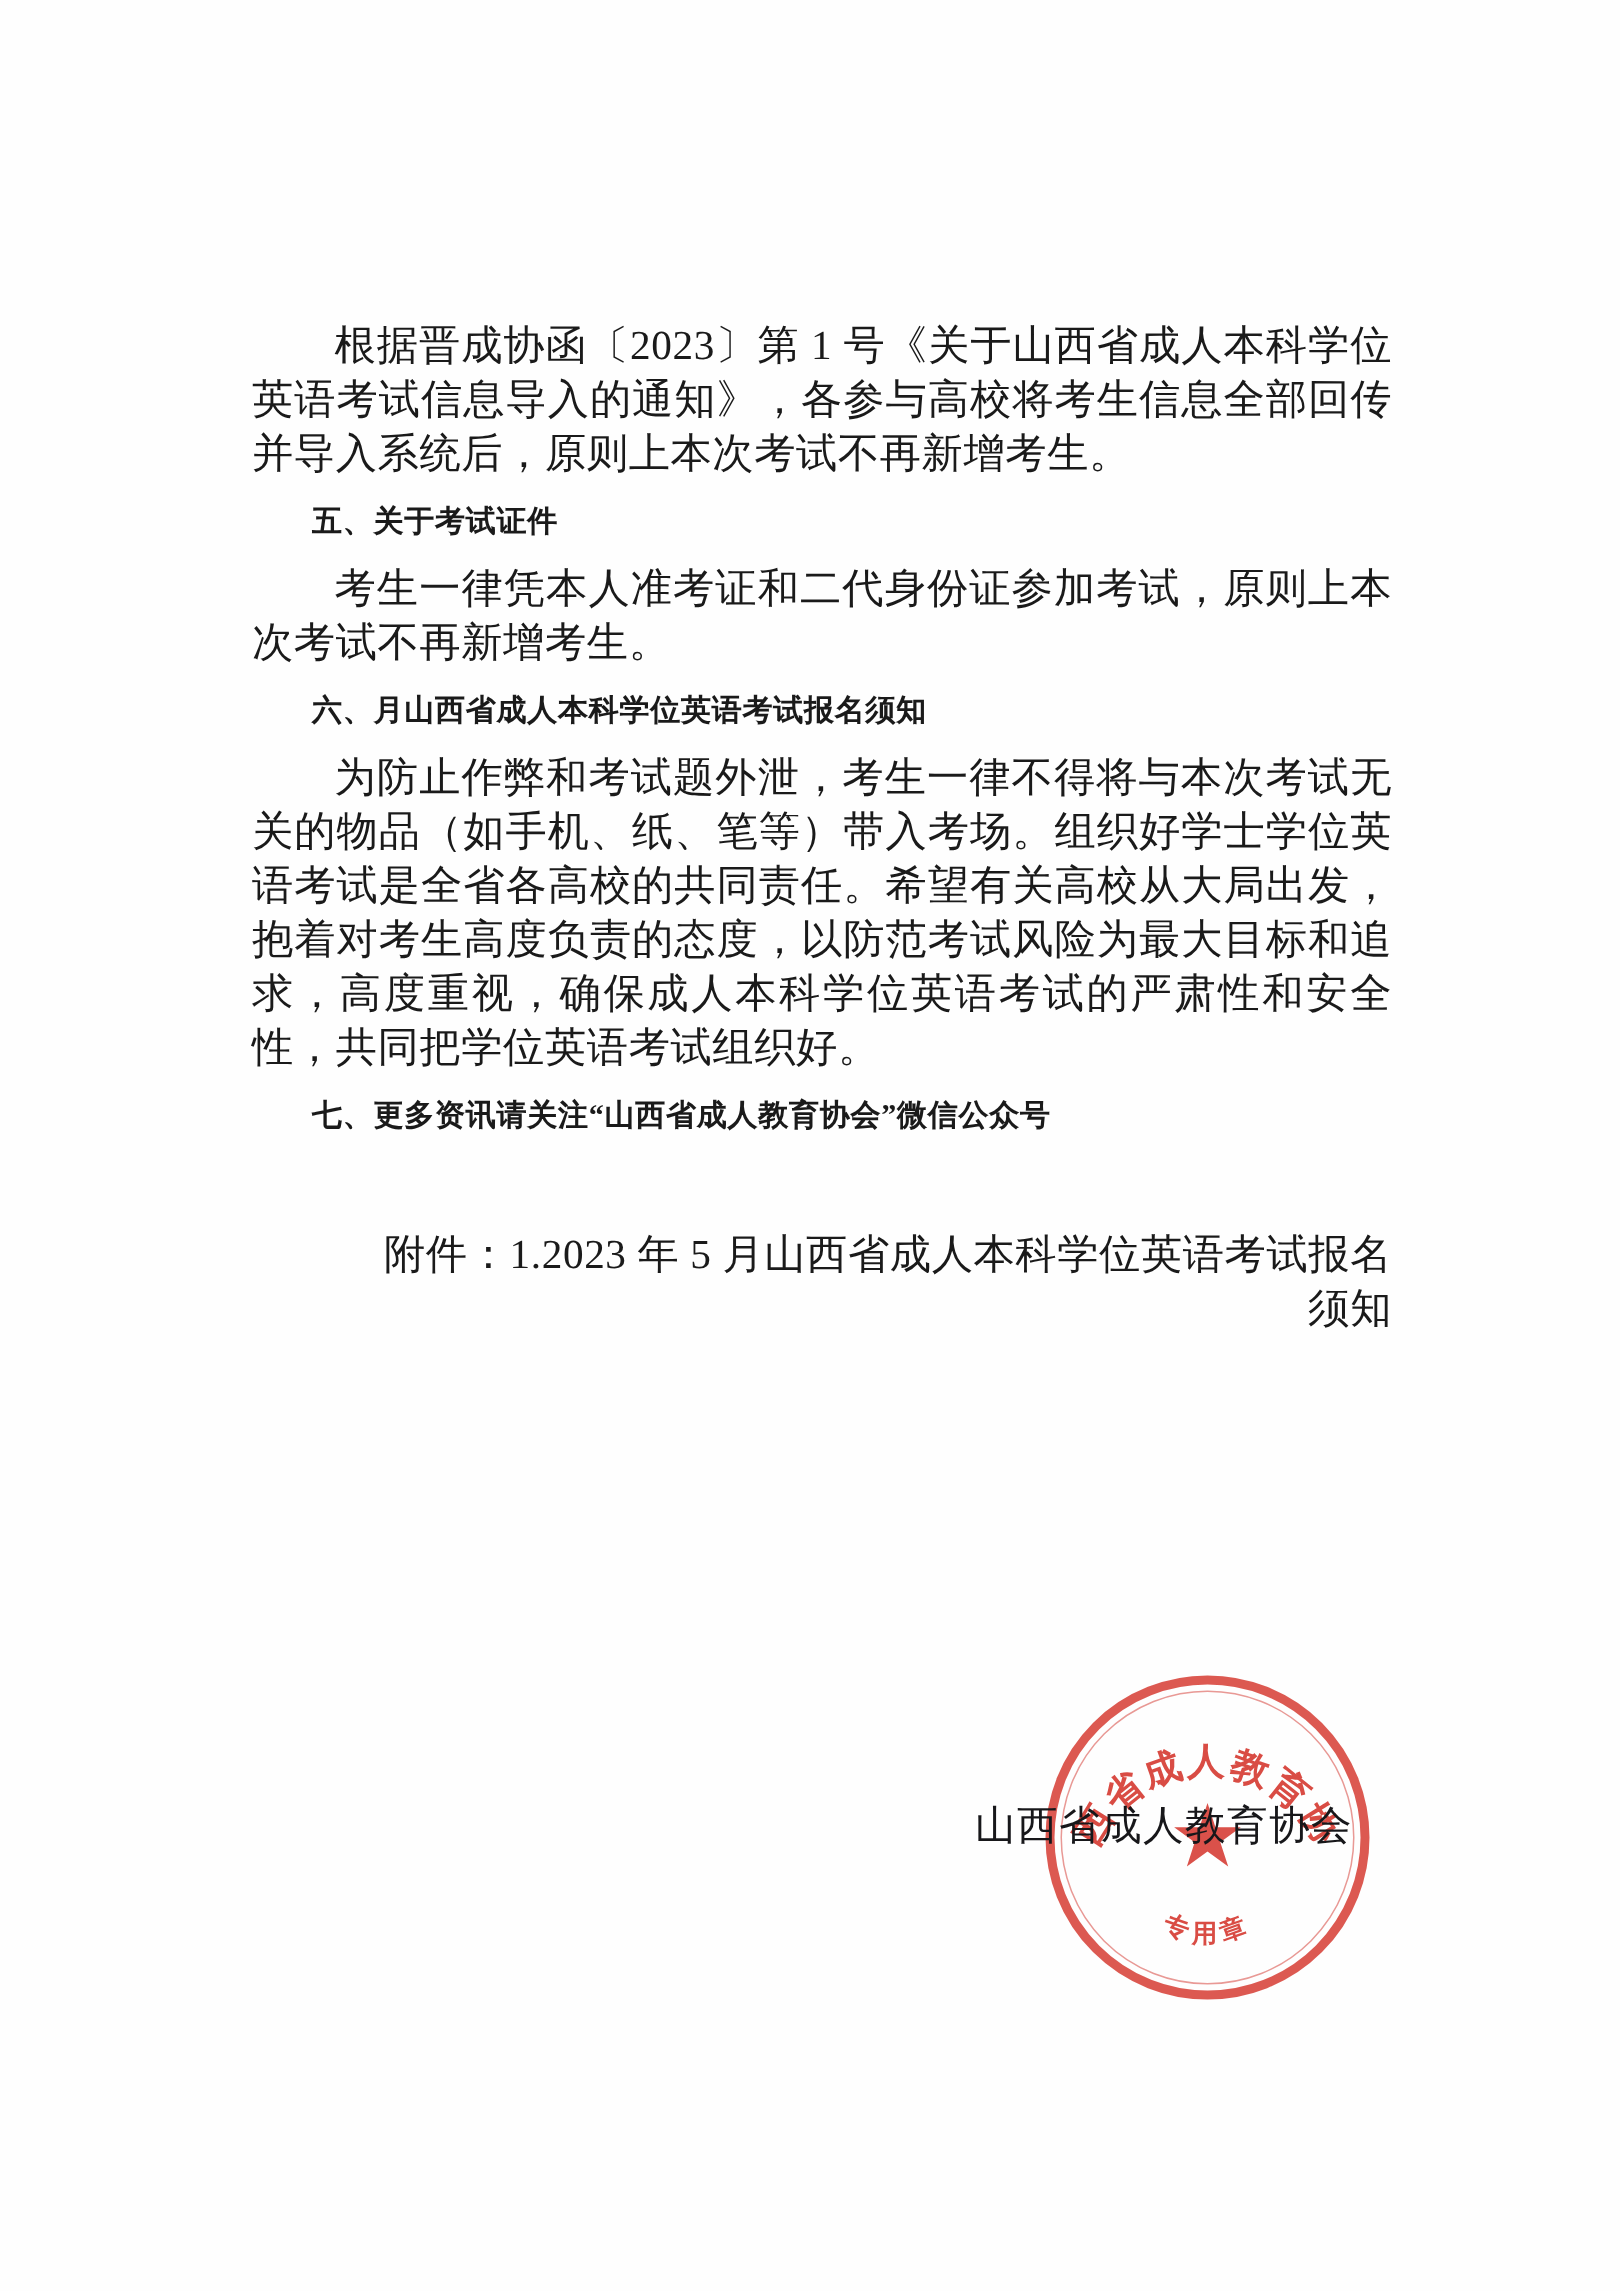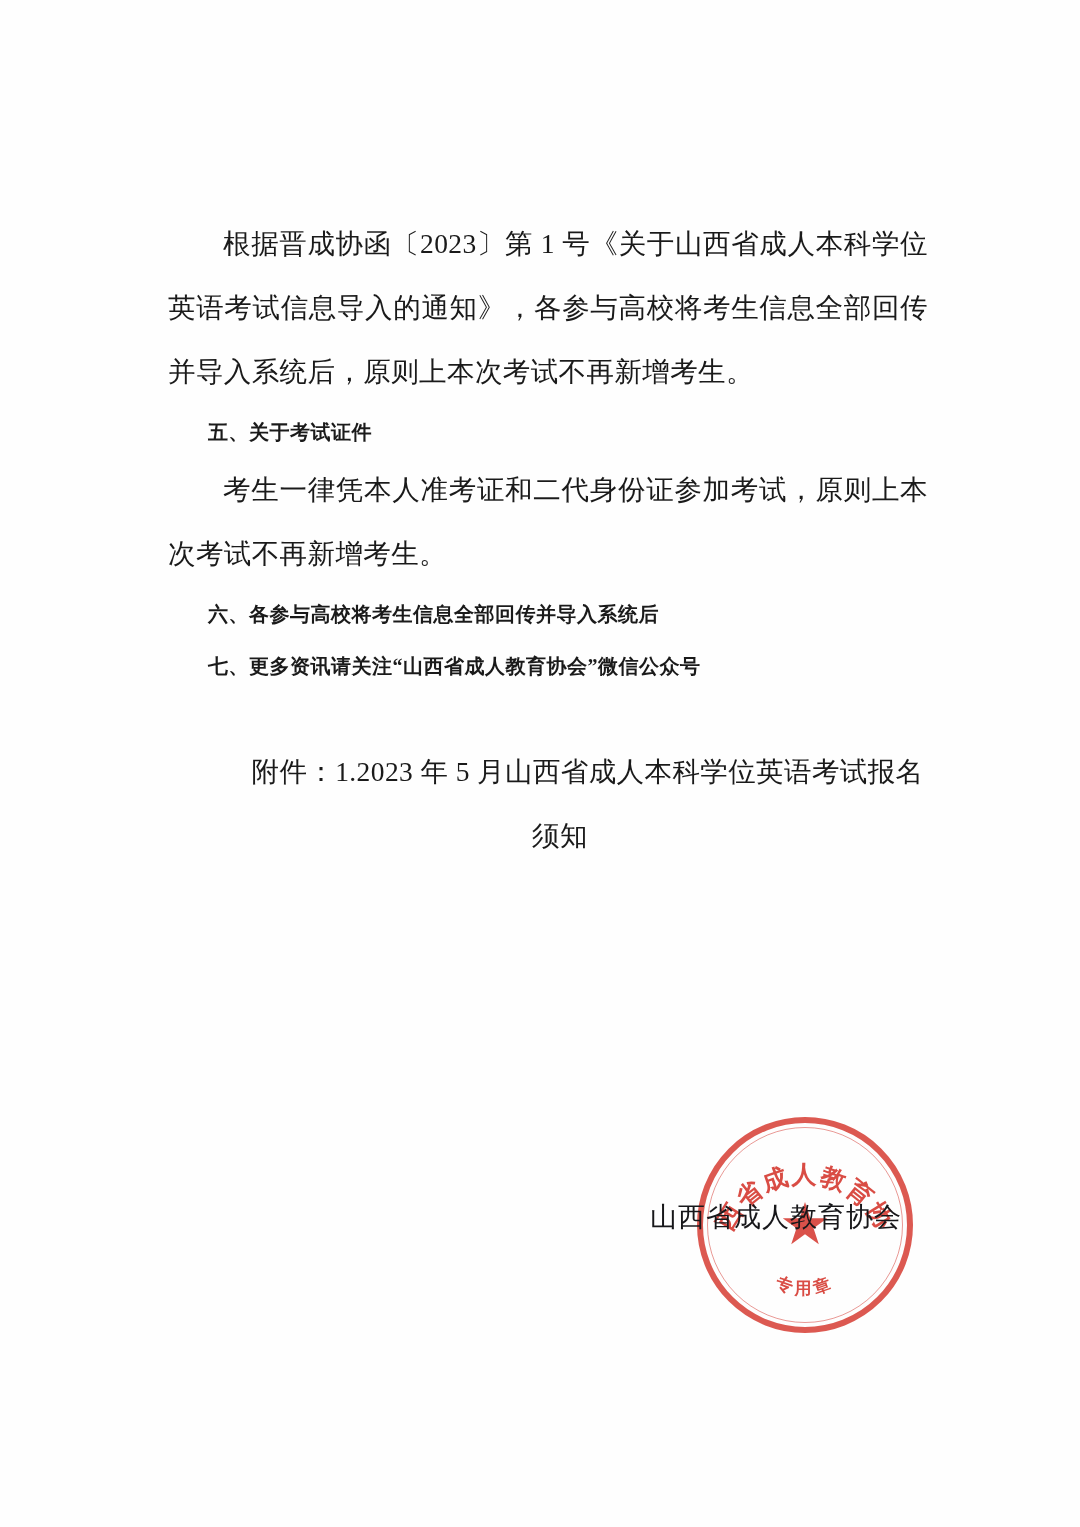--- a/index.html
+++ b/index.html
@@ -22,21 +22,21 @@
   }
   .content {
     position: absolute;
     left: 168px;
     top: 212px;
     width: 760px;
   }
   p {
     margin: 0;
     font-size: 27.5px;
-    line-height: 64px;
+    line-height: 36px;
     letter-spacing: 0.4px;
     text-align: justify;
     text-justify: inter-character;
   }
   .indent {
     text-indent: 2em;
   }
   .heading {
     font-weight: bold;
     text-indent: 2em;
@@ -45,21 +45,21 @@
     letter-spacing: 0.5px;
     margin: 0;
   }
   .para {
     margin: 0 0 2px 0;
   }
   .attach {
     margin-top: 48px;
   }
   .attach p {
-    text-align: center;
+    text-align: right;
     margin-left: 24px;
   }
   .attach .line1 {
     text-indent: 2em;
   }
   .attach .line2 {
     padding-left: 3.95em;
   }
   .sign-block {
     position: absolute;
@@ -133,22 +133,23 @@
 <div class="page">
 
   <div class="content">
 
     <p class="para indent">根据晋成协函〔2023〕第 1 号《关于山西省成人本科学位英语考试信息导入的通知》，各参与高校将考生信息全部回传并导入系统后，原则上本次考试不再新增考生。</p>
 
     <h2 class="heading">五、关于考试证件</h2>
 
     <p class="para indent">考生一律凭本人准考证和二代身份证参加考试，原则上本次考试不再新增考生。</p>
 
-    <h2 class="heading">六、各参与高校将考生信息全部回传并导入系统后</h2>
+    <h2 class="heading">六、月山西省成人本科学位英语考试报名须知</h2>
 
+    <p class="para indent">为防止作弊和考试题外泄，考生一律不得将与本次考试无关的物品（如手机、纸、笔等）带入考场。组织好学士学位英语考试是全省各高校的共同责任。希望有关高校从大局出发，抱着对考生高度负责的态度，以防范考试风险为最大目标和追求，高度重视，确保成人本科学位英语考试的严肃性和安全性，共同把学位英语考试组织好。</p>
 
     <h2 class="heading">七、更多资讯请关注“山西省成人教育协会”微信公众号</h2>
 
     <div class="attach">
       <p class="line1">附件：1.2023 年 5 月山西省成人本科学位英语考试报名须知</p>
     </div>
 
   </div>
 
   <div class="seal">

